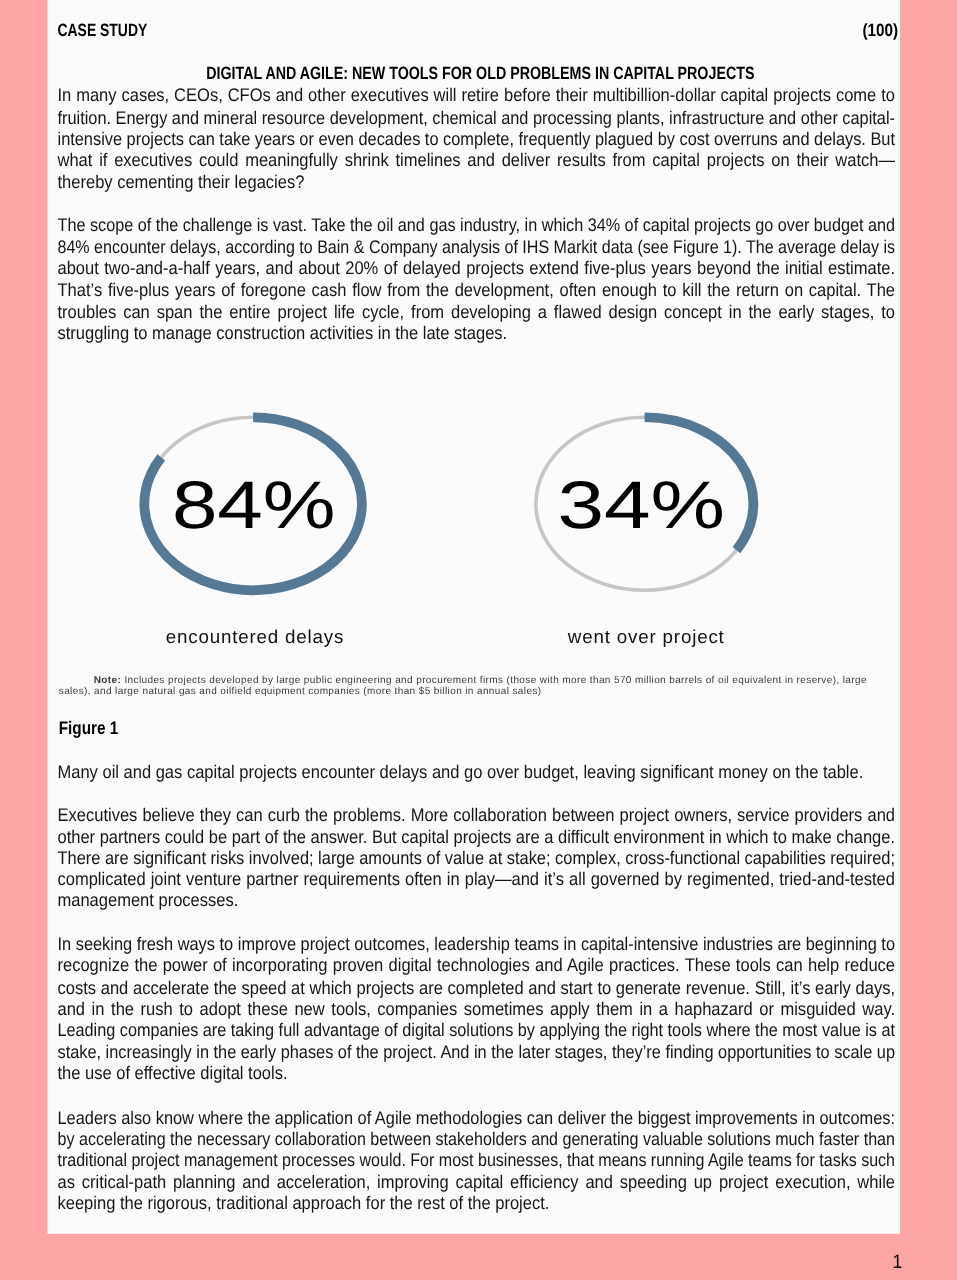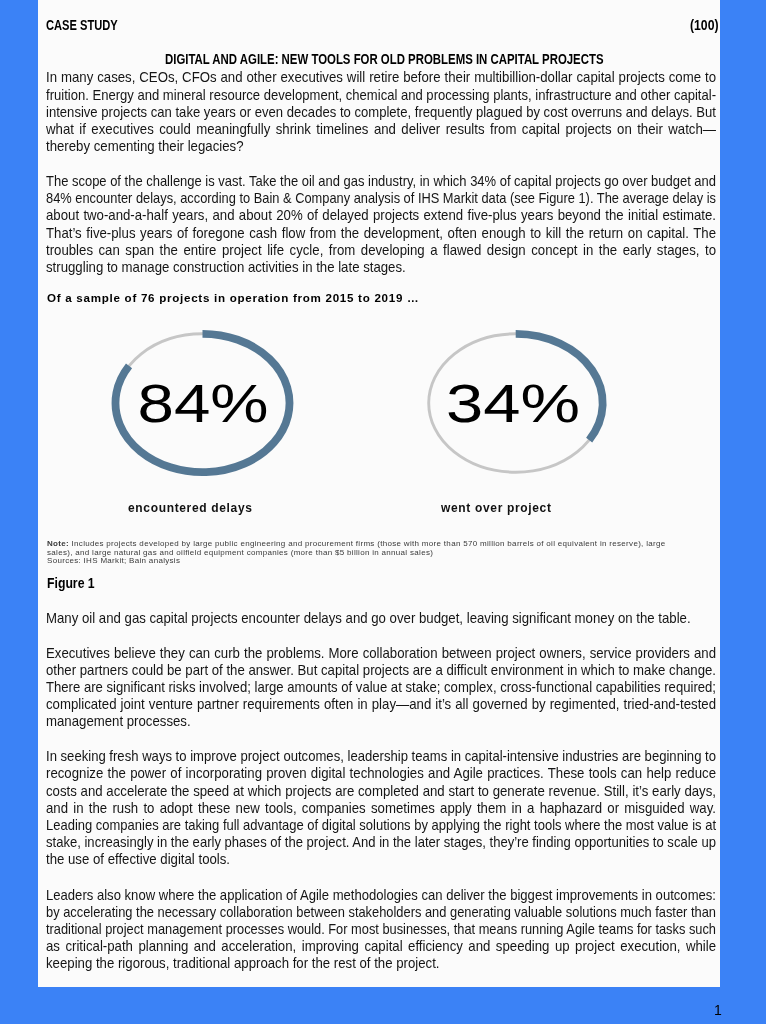--- a/index.html
+++ b/index.html
@@ -1,34 +1,34 @@
 <!DOCTYPE html>
 <html><head>
 <meta charset="utf-8">
 <title>Case Study</title>
 <style>
   html,body{margin:0;padding:0;background:#ffffff;}
   body{width:766px;height:1024px;font-family:"Liberation Sans",sans-serif;}
-  .page{position:relative;width:766px;height:1024px;overflow:hidden;background:#3b82f6;will-change:transform;}
+  .page{position:relative;width:766px;height:1024px;overflow:hidden;background:#fca5a5;will-change:transform;}
   .shade{position:absolute;left:38px;top:0;width:682px;height:987px;background:#fbfbfb;}
 
   .bld{font-size:14.2px;font-weight:bold;color:#000;white-space:nowrap;
        transform:scaleX(0.812);transform-origin:0 50%;}
   .hdr-left{position:absolute;top:16.5px;left:46px;transform:scaleX(0.785);}
   .hdr-right{position:absolute;top:16.5px;left:689.5px;transform:scaleX(0.86);}
   .doc-title{position:absolute;top:51.2px;left:164.6px;transform:scaleX(0.804);}
 
   .para{position:absolute;left:46px;width:670px;color:#151515;font-size:14.6px;}
   .ln{height:17.2px;line-height:17.2px;white-space:nowrap;display:block;
       transform:scaleX(0.905);transform-origin:0 50%;}
 
   .subhead{position:absolute;left:47px;top:291px;font-size:11.6px;font-weight:bold;color:#000;white-space:nowrap;letter-spacing:0.72px;}
 
   .figwrap{position:absolute;left:0px;top:0px;width:766px;height:1024px;pointer-events:none;}
-  .cap{position:absolute;font-size:12px;font-weight:bold;color:#111;text-align:left;white-space:nowrap;letter-spacing:0.66px;}
+  .cap{position:absolute;font-size:15px;font-weight:normal;color:#111;text-align:center;white-space:nowrap;letter-spacing:0.66px;}
 
   .note{position:absolute;left:47px;top:540.2px;color:#3a3a3a;font-size:8px;line-height:8.4px;letter-spacing:0.31px;white-space:nowrap;}
   .figlabel{position:absolute;left:46.5px;top:575px;font-size:14.6px;font-weight:bold;color:#000;
             transform:scaleX(0.84);transform-origin:0 50%;}
 
   .pagenum{position:absolute;left:713.5px;top:1000.8px;font-size:15.5px;color:#000;
            transform:scaleX(0.905);transform-origin:0 50%;}
 </style>
 </head>
 <body>
@@ -78,41 +78,39 @@
   </div>
   <div class="para" style="top:886.5px">
     <div class="ln" style="transform: scaleX(0.89673);">Leaders also know where the application of Agile methodologies can deliver the biggest improvements in outcomes:</div>
     <div class="ln" style="transform: scaleX(0.88138);">by accelerating the necessary collaboration between stakeholders and generating valuable solutions much faster than</div>
     <div class="ln" style="transform: scaleX(0.87869);">traditional project management processes would. For most businesses, that means running Agile teams for tasks such</div>
     <div class="ln" style="word-spacing: 1.991px;">as critical-path planning and acceleration, improving capital efficiency and speeding up project execution, while</div>
     <div class="ln">keeping the rigorous, traditional approach for the rest of the project.</div>
   </div>
   </div>
 
-  <div class="subhead">Of a sample of 76 projects in operation from 2015 to 2019 …</div>
 
   <svg class="figwrap" width="766" height="1024" viewBox="0 0 766 1024">
     <g id="donuts">
         <g>
           <ellipse cx="202.5" cy="403" rx="87" ry="69.2" fill="none" stroke="#c6c6c6" stroke-width="2.9"></ellipse>
           <path d="M 202.50 333.80 A 87 69.2 0 1 1 129.04 365.92" fill="none" stroke="#557894" stroke-width="7.8" stroke-linecap="butt"></path>
           <text x="203" y="422.3" text-anchor="middle" font-family="Liberation Sans, sans-serif" font-size="53.8" textLength="131" lengthAdjust="spacingAndGlyphs" fill="#000">84%</text>
         </g>
         <g>
           <ellipse cx="515.7" cy="403" rx="87" ry="69.2" fill="none" stroke="#c6c6c6" stroke-width="2.9"></ellipse>
           <path d="M 515.70 333.80 A 87 69.2 0 0 1 589.16 440.08" fill="none" stroke="#557894" stroke-width="7.8" stroke-linecap="butt"></path>
           <text x="513" y="422.3" text-anchor="middle" font-family="Liberation Sans, sans-serif" font-size="53.8" textLength="134" lengthAdjust="spacingAndGlyphs" fill="#000">34%</text>
         </g>
       </g>
   </svg>
 
   <div class="cap" style="left:128px;top:501px;width:152px">encountered delays</div>
   <div class="cap" style="left:441px;top:501px;width:152px">went over project</div>
 
   <div class="note">
-      <div><span style="font-weight: 700;">Note:</span><span> Includes projects developed by large public engineering and procurement firms (those with more than 570 million barrels of oil equivalent in reserve), large</span></div>
+      <div><span style="font-weight: 700; margin-left: 28px;">Note:</span><span> Includes projects developed by large public engineering and procurement firms (those with more than 570 million barrels of oil equivalent in reserve), large</span></div>
       <div>sales), and large natural gas and oilfield equipment companies (more than $5 billion in annual sales)</div>
-      <div>Sources: IHS Markit; Bain analysis</div>
     </div>
   <div class="figlabel">Figure 1</div>
 
   <div class="pagenum">1</div>
 </div>
 
 </body></html>

